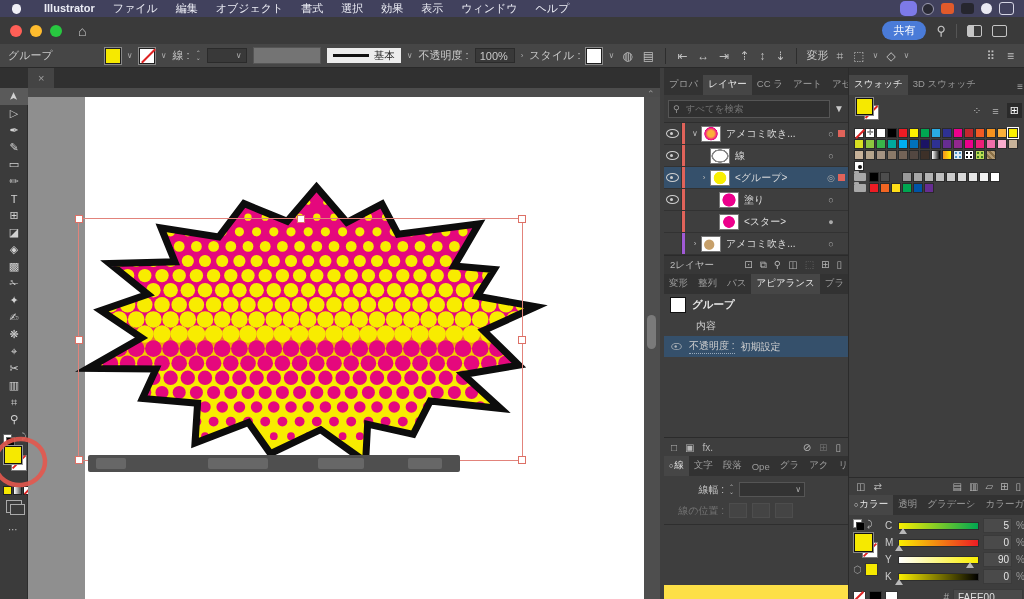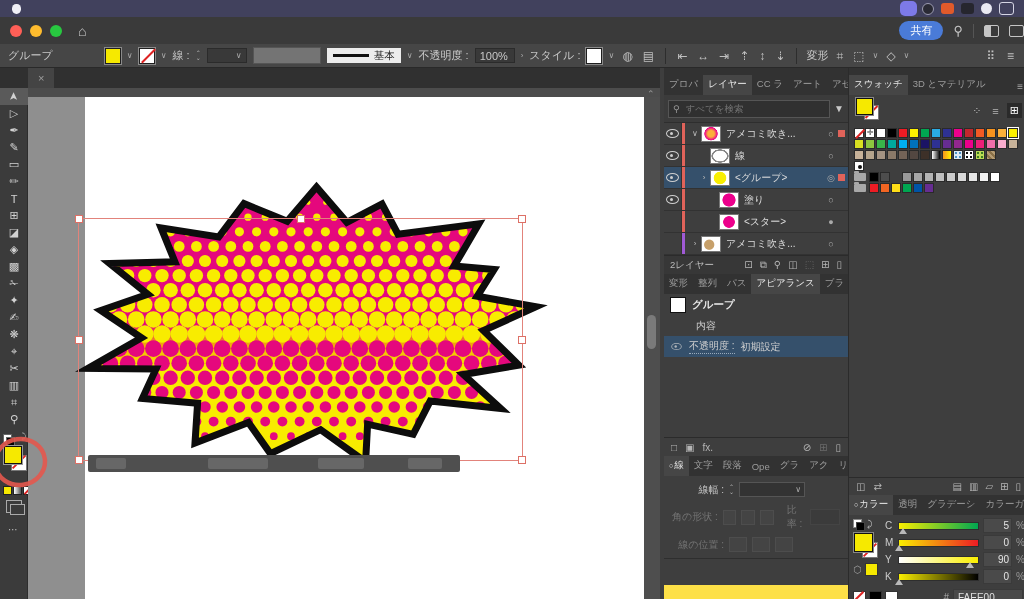--- a/index.html
+++ b/index.html
@@ -20,21 +20,21 @@
   .mstat.dark{background:#26262e;border-radius:3px;}
   .mstat.line{background:#e9e9f2;border-radius:50%;width:11px;height:11px;}
   .mstat.disp{background:transparent;border:1.5px solid #d5d5e4;}
   
   #titlebar{position:absolute;left:0;top:17px;width:1024px;height:27px;background:#3a3a3a;
             border-bottom:1px solid #282828;display:flex;align-items:center;}
   .tl{width:12px;height:12px;border-radius:50%;margin-left:8px;}
   .tl.r{background:#ff5f57;margin-left:10px}.tl.y{background:#febc2e}.tl.g{background:#28c840}
   .home{color:#c9c9c9;font-size:14px;margin-left:16px;}
   #tb-title{position:absolute;left:0;right:0;text-align:center;font-size:12px;color:#bdbdbd;pointer-events:none;}
-  #tb-right{margin-left:auto;display:flex;align-items:center;gap:10px;padding-right:0;}
+  #tb-right{margin-left:auto;display:flex;align-items:center;gap:10px;padding-right:17px;}
   .share-btn{background:#4a7bd8;color:#fff;font-size:11px;border-radius:10px;padding:2px 11px;}
   .tb-ic{color:#c5c5c5;font-size:13px;}
   .tb-sep{width:1px;height:14px;background:#555;}
   .winic{width:13px;height:10px;border:1.5px solid #c5c5c5;border-radius:2px;display:inline-block;}
   .winic.grid{background:linear-gradient(90deg,#c5c5c5 45%,transparent 45%);}
   
   #controlbar{position:absolute;left:0;top:44px;width:1024px;height:24px;background:#464646;
               border-bottom:1px solid #292929;display:flex;align-items:center;font-size:11px;color:#c8c8c8;gap:6px;padding-left:8px;box-sizing:border-box;}
   .cb-label{white-space:nowrap;}
   .swatch-mini{width:14px;height:14px;border:1px solid #1f1f1f;box-shadow:0 0 0 1px #8a8a8a;display:inline-block;position:relative;}
@@ -199,20 +199,21 @@
   #hex-field input{width:60px;height:14px;background:#4a4a4a;border:1px solid #3a3a3a;color:#e0e0e0;font-size:10px;padding:0 4px;font-family:inherit;}
   .glyph{display:inline-block;}
 </style>
 </head>
 <body>
 
 <div id="app">
 
   <div id="menubar">
     <span class="apple"></span>
+    <span id="menu-items"><span class="menu-item first">Illustrator</span><span class="menu-item">ファイル</span><span class="menu-item">編集</span><span class="menu-item">オブジェクト</span><span class="menu-item">書式</span><span class="menu-item">選択</span><span class="menu-item">効果</span><span class="menu-item">表示</span><span class="menu-item">ウィンドウ</span><span class="menu-item">ヘルプ</span></span>
     <span id="menubar-status">
       <span class="mstat hl"></span>
       <span class="mstat cc"></span>
       <span class="mstat badge"></span>
       <span class="mstat dark"></span>
       <span class="mstat line"></span>
       <span class="mstat disp"></span>
     </span>
   </div>
 
@@ -1115,43 +1116,35 @@
           <span class="st-lab">線幅 :</span>
           <span class="stepper">
               <span>⌃</span>
               <span>⌄</span>
             </span>
           <span class="st-dd">
               <span class="cb-dd">∨</span>
             </span>
         </div>
         <div class="st-row">
-          <span class="st-lab dim">角の形状 :</span>
-          <span class="st-btn"></span>
-          <span class="st-btn"></span>
-          <span class="st-btn"></span>
-          <span class="dimtx" style="margin-left:8px">比率 :</span>
-          <span class="ratio-field"></span>
-        </div>
-        <div class="st-row">
           <span class="st-lab dim">線の位置 :</span>
           <span class="st-btn"></span>
           <span class="st-btn"></span>
           <span class="st-btn"></span>
         </div>
         <div class="st-div"></div>
 
       </div>
     </div>
 
     <div class="col" id="col2">
       <div style="height:7px;background:#323232"></div>
       <div class="tabstrip" id="sw-tabs">
           <span class="tab active">スウォッチ</span>
-          <span class="tab">3D とマテリアル</span>
+          <span class="tab">3D スウォッチ</span>
           <span class="tab-menu glyph">≡</span>
         </div>
       <div id="sw-wrap">
         <div id="sw-header">
           <span id="sw-stroke"></span>
           <span id="sw-fill"></span>
           <span id="sw-views">
             <span class="v glyph">⁘</span>
             <span class="v glyph">≡</span>
             <span class="v active glyph">⊞</span>

